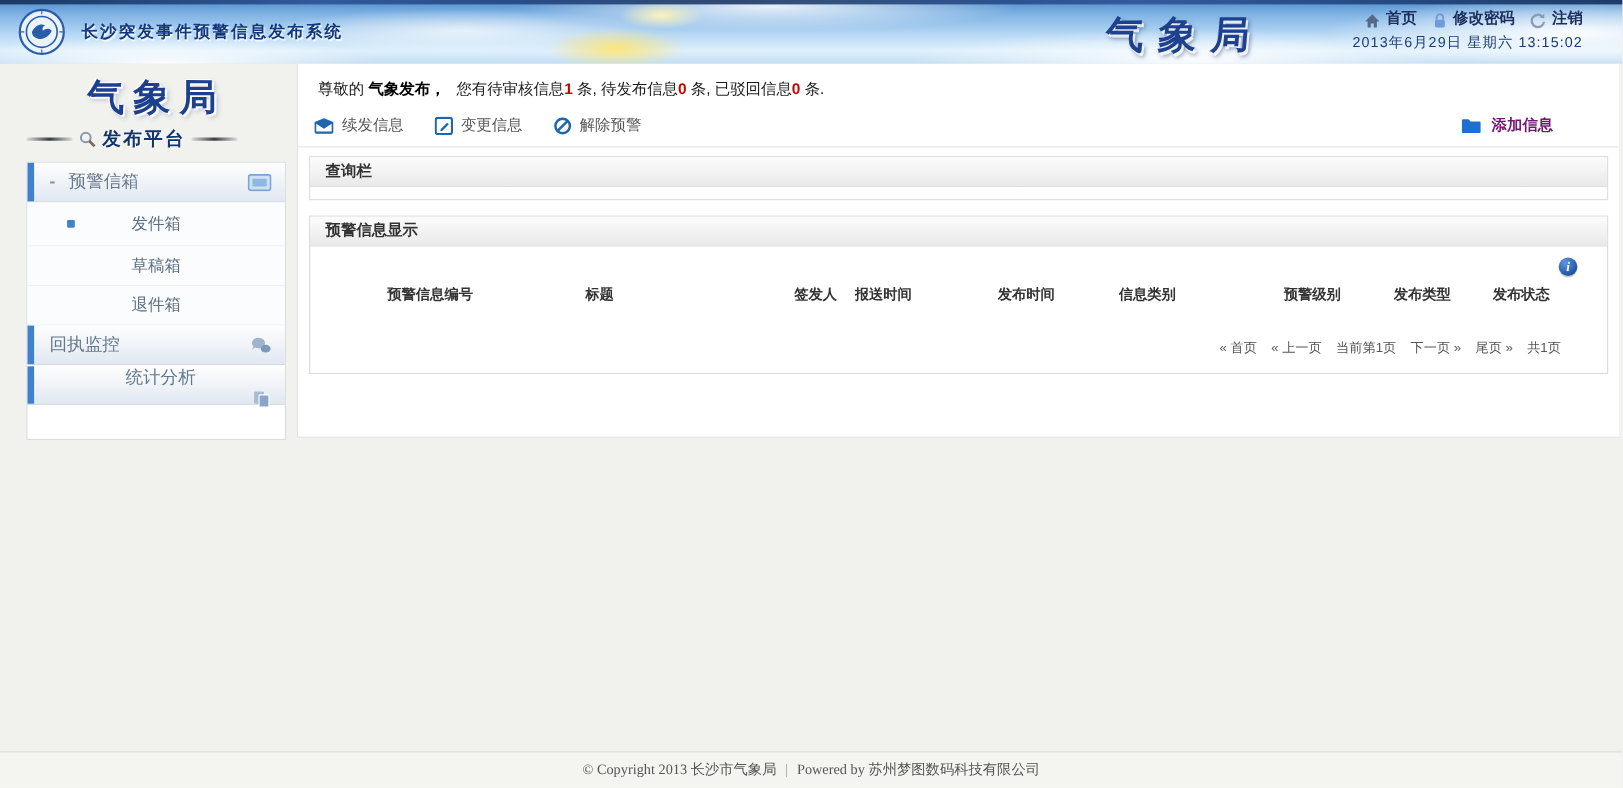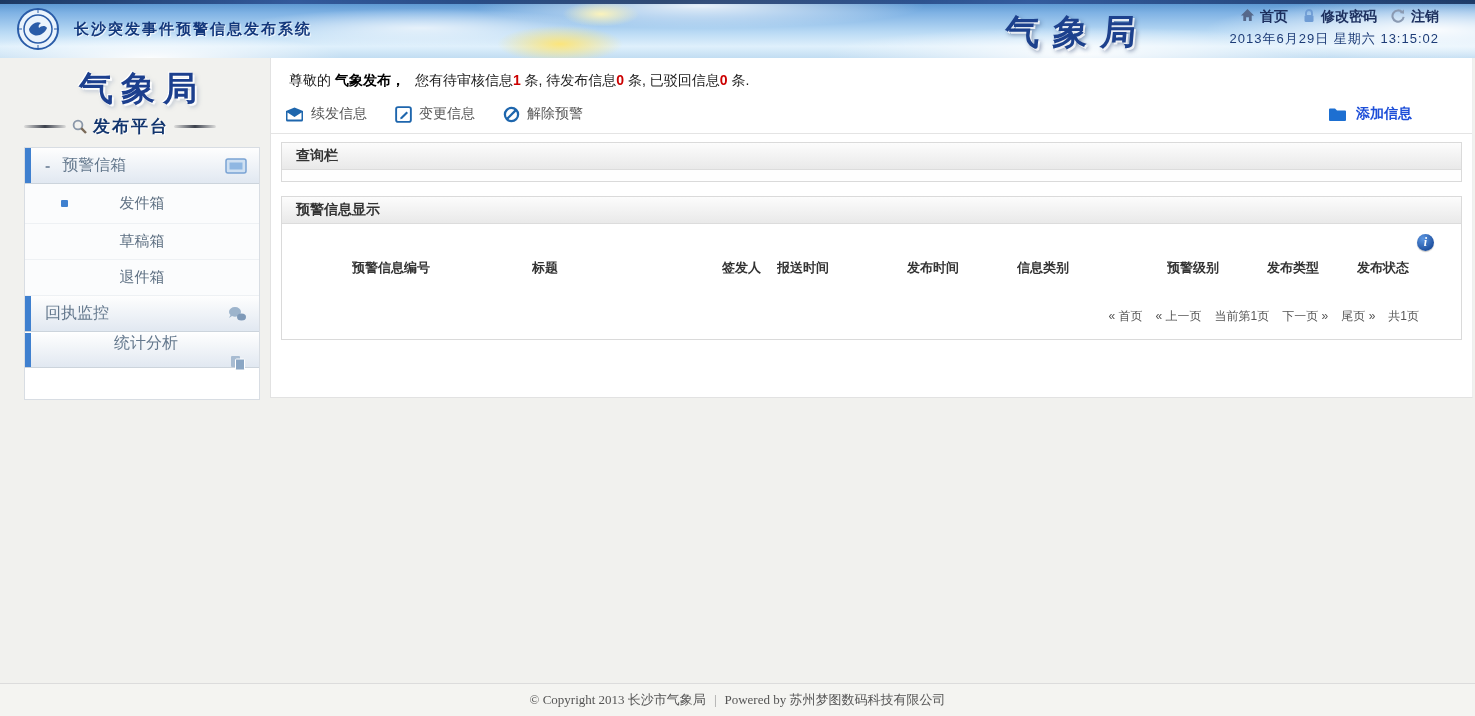--- a/index.html
+++ b/index.html
@@ -28,21 +28,21 @@
     background:linear-gradient(90deg,#13294f,#2c4f92 20%,#16315f 45%,#2d5194 70%,#122a55); opacity:.85; }
   .header-left{ position:absolute; left:16px; top:7px; display:flex; align-items:center; gap:14px; }
   .sys-title{ font-size:15px; font-weight:bold; color:#14387c; letter-spacing:2px;
     text-shadow:1px 1px 1px rgba(255,255,255,.85); }
   .brand{ position:absolute; left:1005px; top:9px; font-size:35px; font-weight:bold; color:#1d418d;
     letter-spacing:13px; transform:skewX(-5deg);
     text-shadow:2px 2px 0 rgba(255,255,255,.8), 3px 3px 4px rgba(18,40,92,.5); }
   .header-right{ position:absolute; right:36px; top:8px; }
   .nav-row{ display:flex; align-items:center; justify-content:flex-end; gap:14px;
     font-size:14px; font-weight:bold; color:#1c2f5e; }
-  .nav-item{ display:flex; align-items:flex-start; gap:5px; cursor:pointer; }
+  .nav-item{ display:flex; align-items:flex-end; gap:5px; cursor:pointer; }
   .date-row{ margin-top:4px; font-size:13px; color:#1d3c77; text-align:right; letter-spacing:1px; }
 
   
   .sidebar{ position:absolute; top:58px; left:24px; width:236px; }
   .side-logo{ text-align:center; padding-top:8px; }
   .side-logo-title{ font-size:34px; font-weight:bold; color:#1c3f8e; letter-spacing:8px;
     text-shadow:2px 2px 1px rgba(255,255,255,.95), -1px -1px 0 #fff, 3px 3px 4px rgba(120,140,170,.5); }
   .side-logo-sub{ display:flex; align-items:center; gap:5px; margin-top:3px; }
   .side-logo-sub .dash{ width:42px; height:3px; border-radius:2px;
     background:linear-gradient(90deg, rgba(60,60,70,.1), #3a3f4a, rgba(60,60,70,.1)); }
@@ -64,21 +64,21 @@
 
   
   .main{ position:absolute; top:58px; left:270px; width:1203px; height:340px; background:#fff;
     border-left:1px solid #e2e2e2; border-right:1px solid #eee; border-bottom:1px solid #e2e2e2; }
   .greeting{ padding:14px 18px 4px; font-size:14px; color:#1c1c1c; }
   .greeting .bold-name{ font-weight:bold; color:#000; margin:0 6px 0 4px; }
   .greeting .num{ color:#cc0000; font-weight:bold; }
   .toolbar{ display:flex; align-items:center; padding:11px 0 10px 14px; border-bottom:1px solid #e4e4e4; }
   .action{ display:flex; align-items:center; gap:7px; margin-right:28px; font-size:14px; color:#555; cursor:pointer; }
   .add-action{ margin-left:auto; margin-right:60px; display:flex; align-items:center; gap:9px;
-    font-size:14px; font-weight:bold; color:#1d4ed8; cursor:pointer;text-align:center; }
+    font-size:14px; font-weight:bold; color:#701a75; cursor:pointer;text-align:center; }
 
   .panel{ margin:8px 10px 0; border:1px solid #dadada; background:#fff; }
   .panel-header{ height:27px; display:flex; align-items:center; padding-left:14px;
     font-size:14px; font-weight:bold; color:#333;
     background:linear-gradient(180deg,#fcfcfc,#e9e9e9); border-bottom:1px solid #dcdcdc; }
   .query-body{ height:11px; background:#fefefe; }
   .display-panel{ margin-top:14px; }
   .display-body{ padding:0 0 14px; }
   .info-row{ display:flex; justify-content:flex-end; padding:10px 27px 0 0; height:30px; }
   .info-icon{ width:17px; height:17px; border-radius:50%; cursor:pointer;

